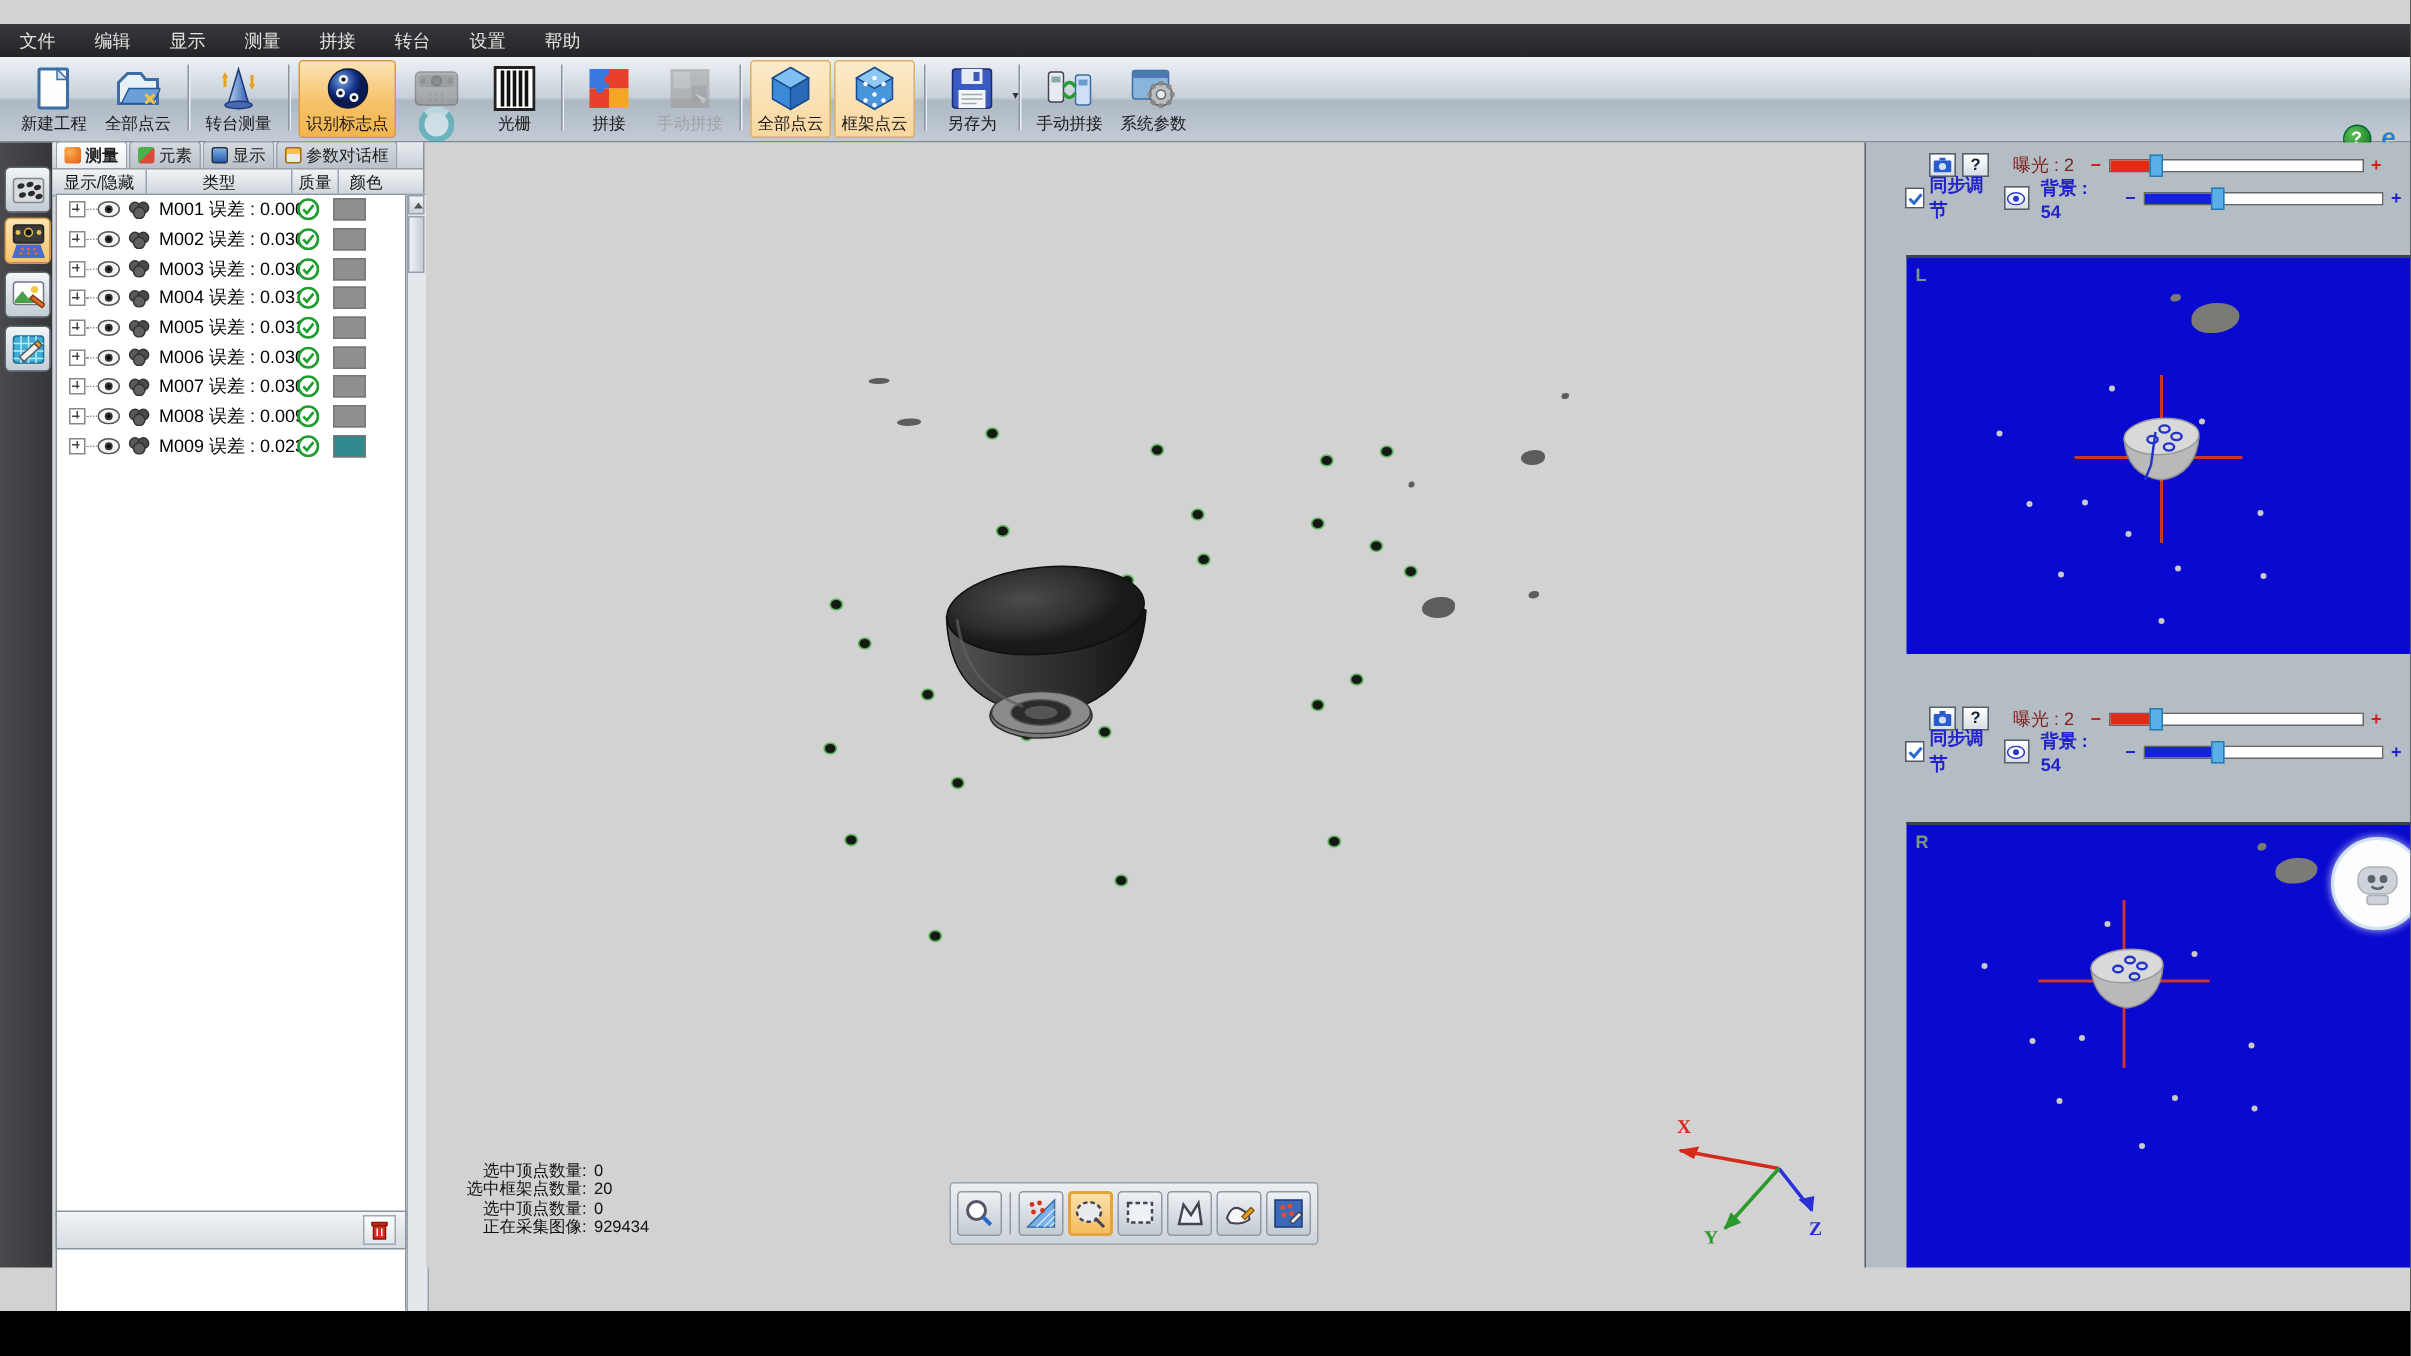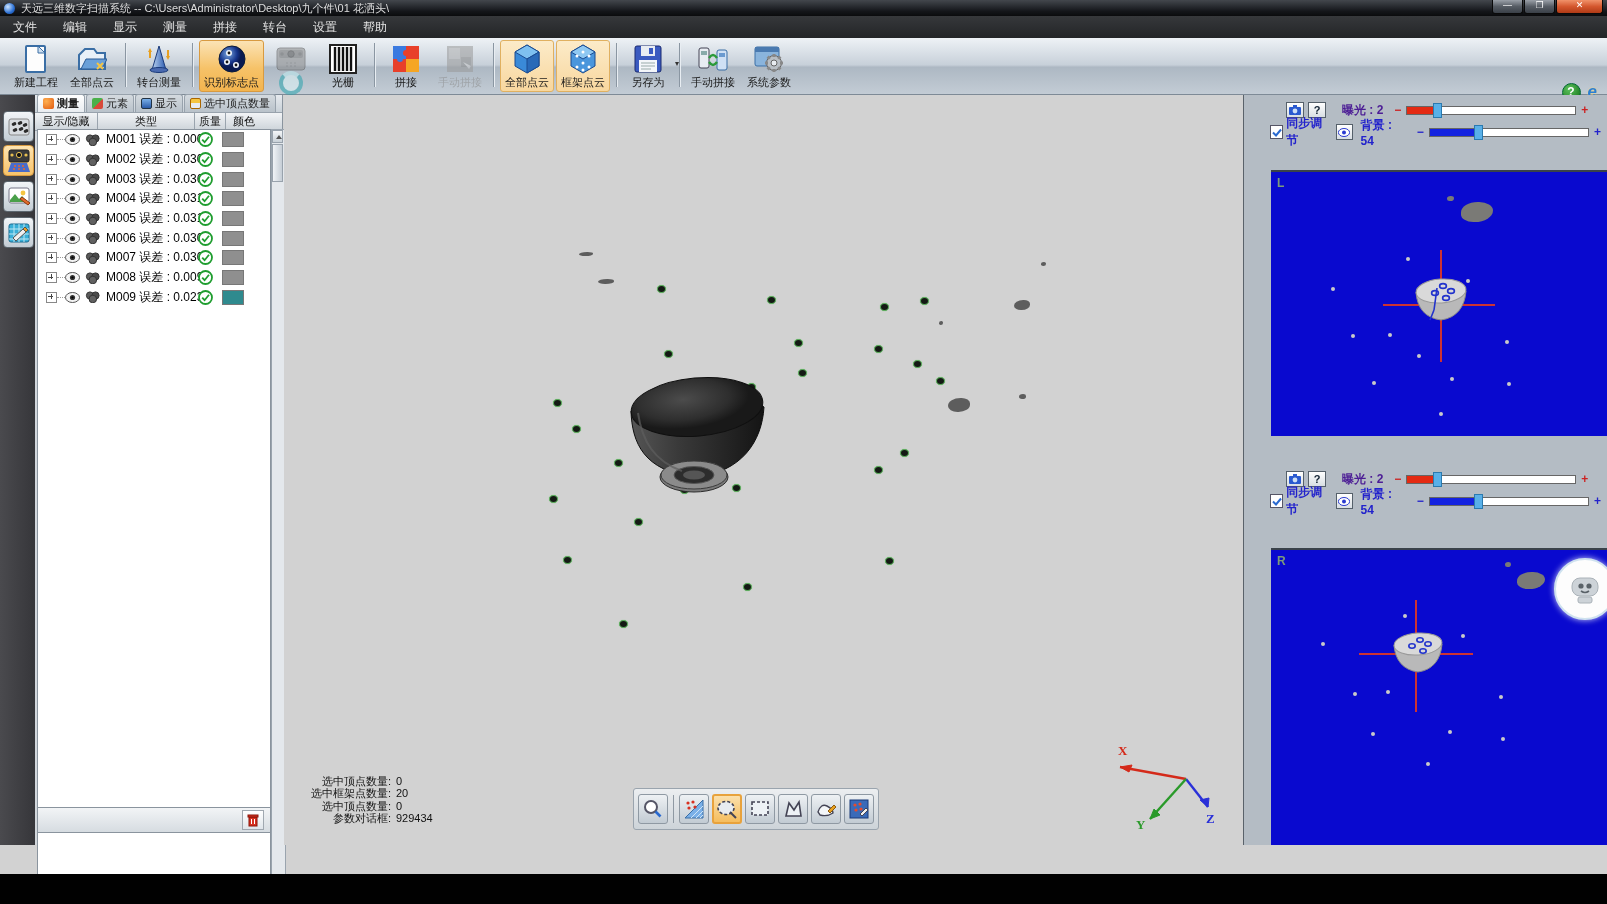--- a/index.html
+++ b/index.html
@@ -89,21 +89,21 @@
   .bt-sep{width:1px;height:28px;background:#8f99a3;margin:0 2px;}
   
   #axis{position:absolute;left:822px;top:642px;width:110px;height:92px;}
   #axis text{font-size:13px;font-weight:bold;font-family:"Liberation Serif",serif;}
   
   #right-panel{position:absolute;left:1243px;top:95px;width:364px;height:750px;background:#b4bcc4;border-left:1px solid #5a626a;box-sizing:border-box;}
   .cam-controls{position:absolute;left:26px;width:336px;height:46px;font-size:12px;}
   .cc-row{position:relative;height:22px;display:flex;align-items:center;}
   .cc-btn{width:18px;height:16px;border:1px solid #55606a;background:linear-gradient(#fff,#d8dee3);
     display:flex;align-items:center;justify-content:center;font-size:11px;font-weight:bold;color:#123;margin-right:4px;box-sizing:border-box;}
-  .exp-label{color:#4c1d95;font-weight:bold;margin:0 6px 0 12px;}
+  .exp-label{color:#7f1d1d;font-weight:normal;margin:0 6px 0 12px;}
   .bg-label{color:#2222cc;font-weight:bold;margin:0 6px 0 4px;}
   .sync-label{color:#2222cc;font-weight:bold;margin:0 4px 0 3px;}
   .sgn{font-weight:bold;margin:0 5px;}
   .sgn.red{color:#cc2222;} .sgn.blue{color:#2222cc;}
   .slider{position:relative;width:170px;height:9px;background:#fff;border:1px solid #666;box-sizing:border-box;}
   .sl-fill{position:absolute;left:0;top:0;height:7px;}
   .sl-fill.red{width:30px;background:#e42a12;}
   .sl-fill.blue{width:48px;background:#1322e0;}
   .sl-thumb{position:absolute;top:-4px;width:9px;height:15px;background:#59b0e8;border:1px solid #2a7ab0;box-sizing:border-box;}
   .checkbox{width:12px;height:12px;background:#fff;border:1px solid #556;display:flex;align-items:center;justify-content:center;}
@@ -123,29 +123,20 @@
   #status-time{position:absolute;right:8px;top:3px;width:144px;height:22px;background:linear-gradient(#cfd3d7,#9aa0a6);
     border:1px solid #1a1a1a;color:#4a4e52;font-size:12px;display:flex;align-items:center;justify-content:flex-end;padding-right:10px;box-sizing:border-box;}
   #black-strip{position:absolute;left:0;top:874px;width:1607px;height:30px;background:#010101;}
   svg{display:block;}
 </style>
 </head>
 <body>
 
 <div id="app">
 
-  <div id="titlebar">
-    <div id="app-icon"></div>
-    <span>天远三维数字扫描系统 -- C:\Users\Administrator\Desktop\九个件\01 花洒头\</span>
-    <div class="win-btns">
-      <div class="wb">—</div>
-      <div class="wb">❐</div>
-      <div class="wb close">✕</div>
-    </div>
-  </div>
 
   <div id="menubar">
     <span class="menu-item">文件</span>
     <span class="menu-item">编辑</span>
     <span class="menu-item">显示</span>
     <span class="menu-item">测量</span>
     <span class="menu-item">拼接</span>
     <span class="menu-item">转台</span>
     <span class="menu-item">设置</span>
     <span class="menu-item">帮助</span>
@@ -420,21 +411,21 @@
       <div class="lp-tab">
         <span class="tab-ic" style="background:linear-gradient(135deg,#4ab04a 50%,#d84a3a 50%)"></span>
         <span>元素</span>
       </div>
       <div class="lp-tab">
         <span class="tab-ic" style="background:linear-gradient(#7ab0e8,#2a5aa8);border:1px solid #234;box-sizing:border-box"></span>
         <span>显示</span>
       </div>
       <div class="lp-tab">
         <span class="tab-ic" style="background:linear-gradient(#f5c542 40%,#e8ecf2 40%);border:1px solid #a60;box-sizing:border-box"></span>
-        <span>选中顶点数量</span>
+        <span>参数对话框</span>
       </div>
     </div>
     <div id="lp-header">
       <div class="col" style="width:62px">显示/隐藏</div>
       <div class="col" style="width:96px">类型</div>
       <div class="col" style="width:30px">质量</div>
       <div class="col" style="width:36px;border-right:none">颜色</div>
     </div>
     <div id="tree">
 
@@ -712,21 +703,21 @@
         </div>
         <div class="stat-line">
           <span class="sl">选中框架点数量:</span>
           <span class="sv">20</span>
         </div>
         <div class="stat-line">
           <span class="sl">选中顶点数量:</span>
           <span class="sv">0</span>
         </div>
         <div class="stat-line">
-          <span class="sl">参数对话框:</span>
+          <span class="sl">正在采集图像:</span>
           <span class="sv">929434</span>
         </div>
       </div>
 
     <div id="btm-toolbar">
       <div class="bt-btn">
         <svg width="20" height="20">
             <circle cx="8" cy="8" r="6" fill="#fff" stroke="#556" stroke-width="2"></circle>
             <path d="M12.5 12.5 l5 5" stroke="#2a6ad0" stroke-width="2.6"></path>
           </svg>

